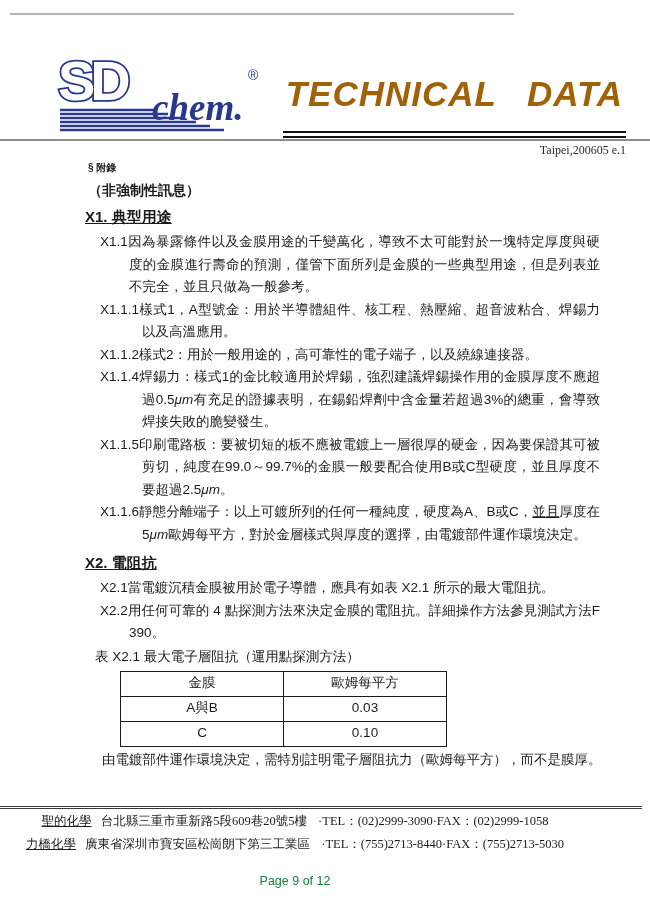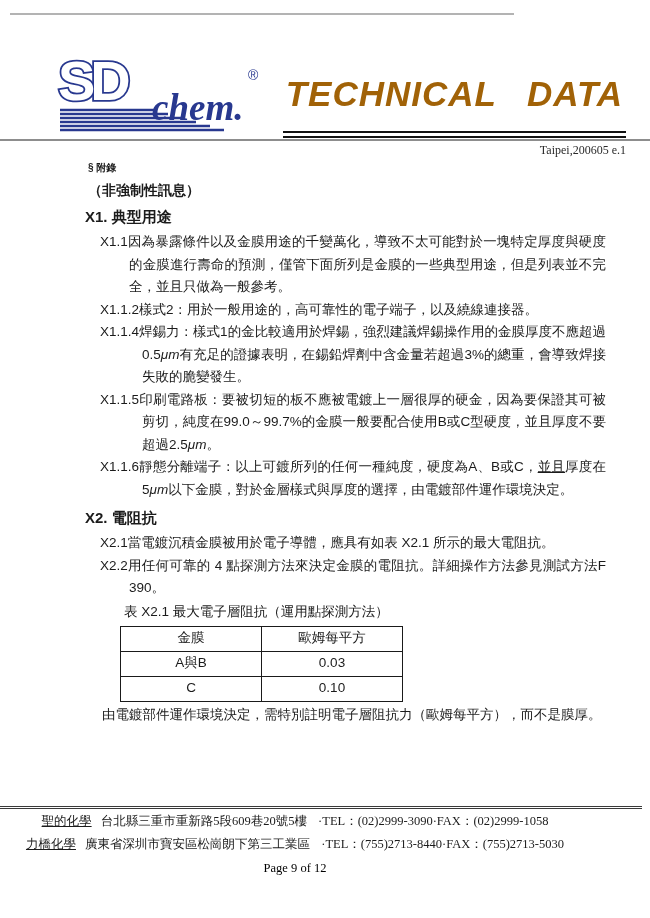--- a/index.html
+++ b/index.html
@@ -31,51 +31,51 @@
   .revision {
     position: absolute; top: 143px; right: 24px;
     font-family: "Liberation Serif", "DejaVu Serif", serif;
     font-size: 12px; color: #2a2a2a;
   }
 
   
   .main { position: absolute; top: 158px; left: 88px; width: 524px; font-size: 13.5px; line-height: 22.5px; }
   .sec-heading { font-size: 10px; font-weight: bold; line-height: 20px; margin: 0 0 2px 0; }
   .sec-note   { font-size: 14px; font-weight: bold; line-height: 20px; margin: 0 0 6px 0; }
-  .num-heading { font-size: 15px; font-weight: bold; line-height: 22px; margin: 6px 0 3px -3px; }
-  .para { margin: 0 6px 0 12px; text-align: justify; }
+  .num-heading { font-size: 15px; font-weight: bold; line-height: 22px; margin: 6px 0 3px -3px; text-decoration: underline; }
+  .para { margin: 0 12px 0 12px; text-align: justify; }
   .hang-s { padding-left: 29px; text-indent: -29px; }
   .hang-d { padding-left: 42px; text-indent: -42px; }
   .it { font-style: italic; }
   .ul { text-decoration: underline; }
 
-  .tbl-caption { margin: 1px 0 0 36px; line-height: 22px; }
+  .tbl-caption { margin: 1px 0 0 7px; line-height: 22px; }
   table.res { border-collapse: collapse; margin: 3px 0 2px 32px; }
   table.res th, table.res td {
     border: 1px solid #1a1a1a;
-    width: 141px; height: 25px;
+    width: 163px; height: 25px;
     text-align: center; vertical-align: middle;
     font-weight: normal; font-size: 13.5px; padding: 0;
   }
   .tbl-note { margin: 1px 0 0 14px; line-height: 21px; text-align: justify; }
 
   
   .footer { position: absolute; left: 0; top: 806px; width: 590px; }
   .footer-rule { width: 642px; margin: 0 auto; border-top: 3px double #3a3a3a; }
   .footer-line {
     font-family: "Liberation Serif", "DejaVu Serif", serif;
     font-size: 12.5px; line-height: 21px; text-align: center;
     white-space: nowrap; color: #1b1b1b; margin-top: 2px;
   }
   .footer-line:first-of-type { margin-top: 4px; }
   .co-name { text-decoration: underline; margin-right: 6px; }
   .co-addr { margin-right: 8px; }
   .page-num {
-    font-family: Liberation Serif, serif;
-    font-size: 12.5px; text-align: center; margin-top: 6px; color: #000000;
+    font-family: Liberation Sans, sans-serif;
+    font-size: 12.5px; text-align: center; margin-top: 19px; color: #15803d;
   }
 </style>
 </head>
 <body>
 
 <div class="page">
 
   <div class="top-scan-line"></div>
 
   <div class="logo">
@@ -103,29 +103,30 @@
 
   <div class="main">
 
     <div class="sec-heading">§ 附錄</div>
     <div class="sec-note">（非強制性訊息）</div>
 
     <div class="num-heading">X1. 典型用途</div>
 
     <p class="para hang-s"><span>X1.1</span><span>因為暴露條件以及金膜用途的千變萬化，導致不太可能對於一塊特定厚度與硬度的金膜進行壽命的預測，僅管下面所列是金膜的一些典型用途，但是列表並不完全，並且只做為一般參考。</span></p>
 
+    <p class="para hang-d"><span>X1.1.1</span><span>樣式1，A型號金：用於半導體組件、核工程、熱壓縮、超音波粘合、焊錫力以及高溫應用。</span></p>
 
     <p class="para hang-d"><span>X1.1.2</span><span>樣式2：用於一般用途的，高可靠性的電子端子，以及繞線連接器。</span></p>
 
 
     <p class="para hang-d"><span>X1.1.4</span><span>焊錫力：樣式1的金比較適用於焊錫，強烈建議焊錫操作用的金膜厚度不應超過0.5</span><span class="it">μm</span><span>有充足的證據表明，在錫鉛焊劑中含金量若超過3%的總重，會導致焊接失敗的脆變發生。</span></p>
 
     <p class="para hang-d"><span>X1.1.5</span><span>印刷電路板：要被切短的板不應被電鍍上一層很厚的硬金，因為要保證其可被剪切，純度在99.0～99.7%的金膜一般要配合使用B或C型硬度，並且厚度不要超過2.5</span><span class="it">μm</span><span>。</span></p>
 
-    <p class="para hang-d"><span>X1.1.6</span><span>靜態分離端子：以上可鍍所列的任何一種純度，硬度為A、B或C，</span><span class="ul">並且</span><span>厚度在5</span><span class="it">μm</span><span>以下金膜，對於金層樣式與厚度的選擇，由電鍍部件運作環境決定。</span></p>
+    <p class="para hang-d"><span>X1.1.6</span><span>靜態分離端子：以上可鍍所列的任何一種純度，硬度為A、B或C，</span><span class="ul">並且</span><span>厚度在5</span><span class="it">μm</span><span>歐姆每平方，對於金層樣式與厚度的選擇，由電鍍部件運作環境決定。</span></p>
 
     <div class="num-heading">X2. 電阻抗</div>
 
     <p class="para hang-s"><span>X2.1</span><span>當電鍍沉積金膜被用於電子導體，應具有如表 X2.1 所示的最大電阻抗。</span></p>
 
     <p class="para hang-s"><span>X2.2</span><span>用任何可靠的 4 點探測方法來決定金膜的電阻抗。詳細操作方法參見測試方法F 390。</span></p>
 
     <div class="tbl-caption">表 X2.1 最大電子層阻抗（運用點探測方法）</div>
 
     <table class="res">

